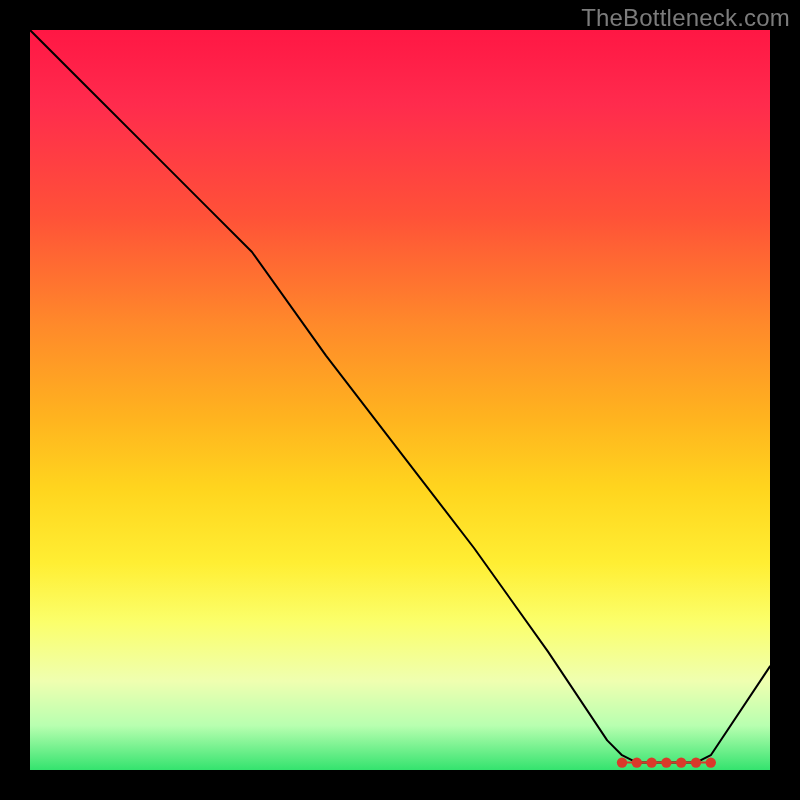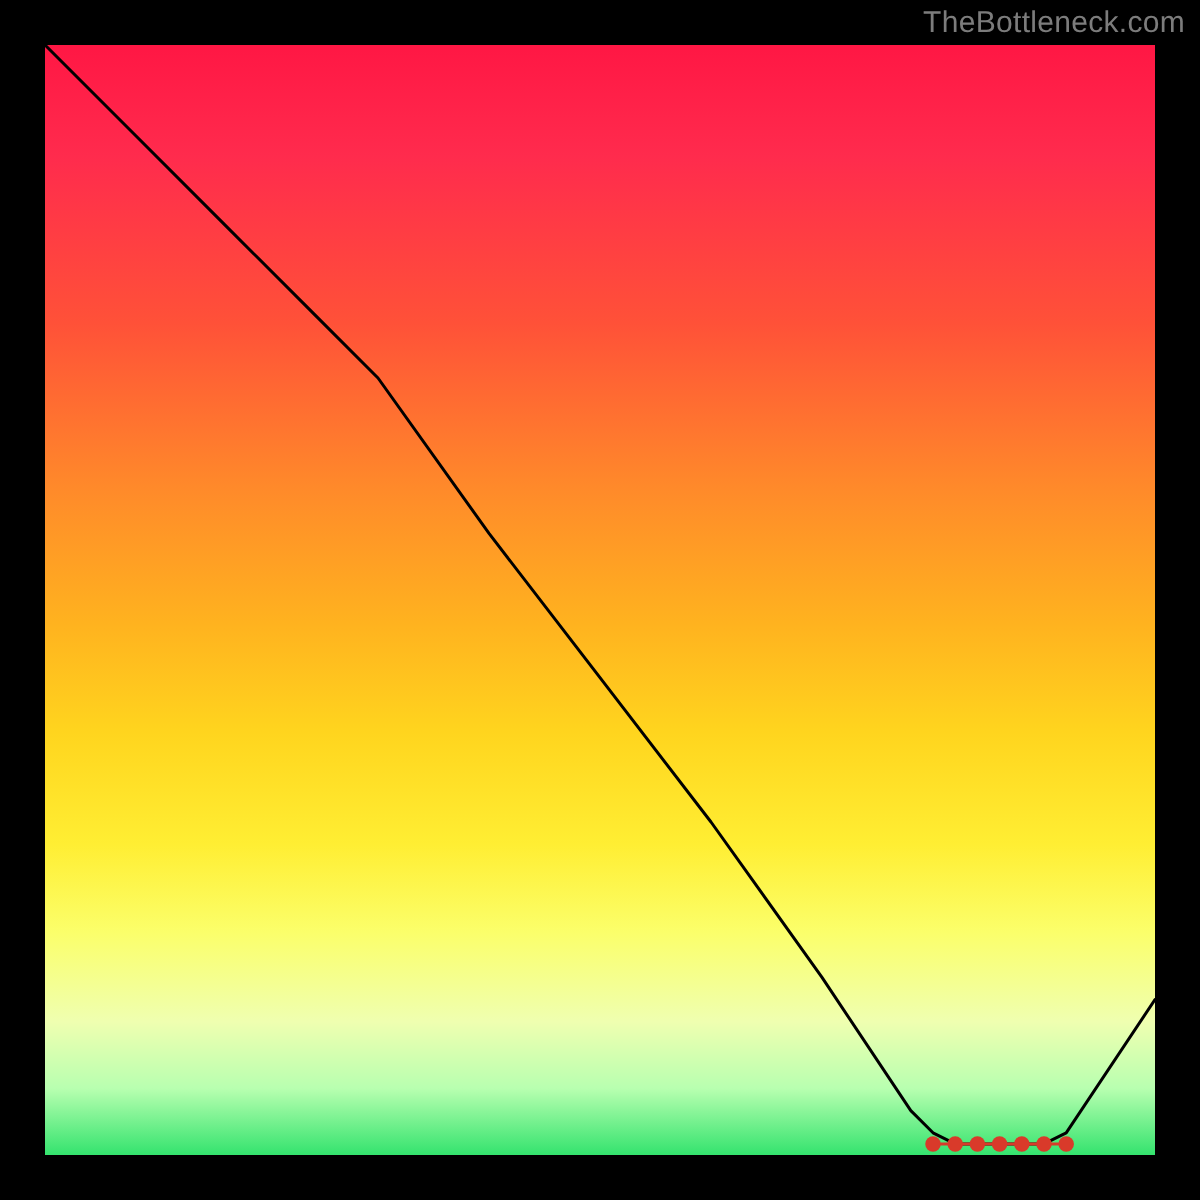--- a/index.html
+++ b/index.html
@@ -15,21 +15,21 @@
     position: relative;
     width: 800px;
     height: 800px;
     background: #000;
   }
   .attribution {
     position: absolute;
     top: 4px;
     right: 10px;
     color: #7c7c7c;
-    font-size: 20px;
+    font-size: 24px;
     font-weight: 500;
     letter-spacing: 0.2px;
   }
   .plot-area {
     position: absolute;
     left: 30px;
     top: 30px;
     width: 740px;
     height: 740px;
     

